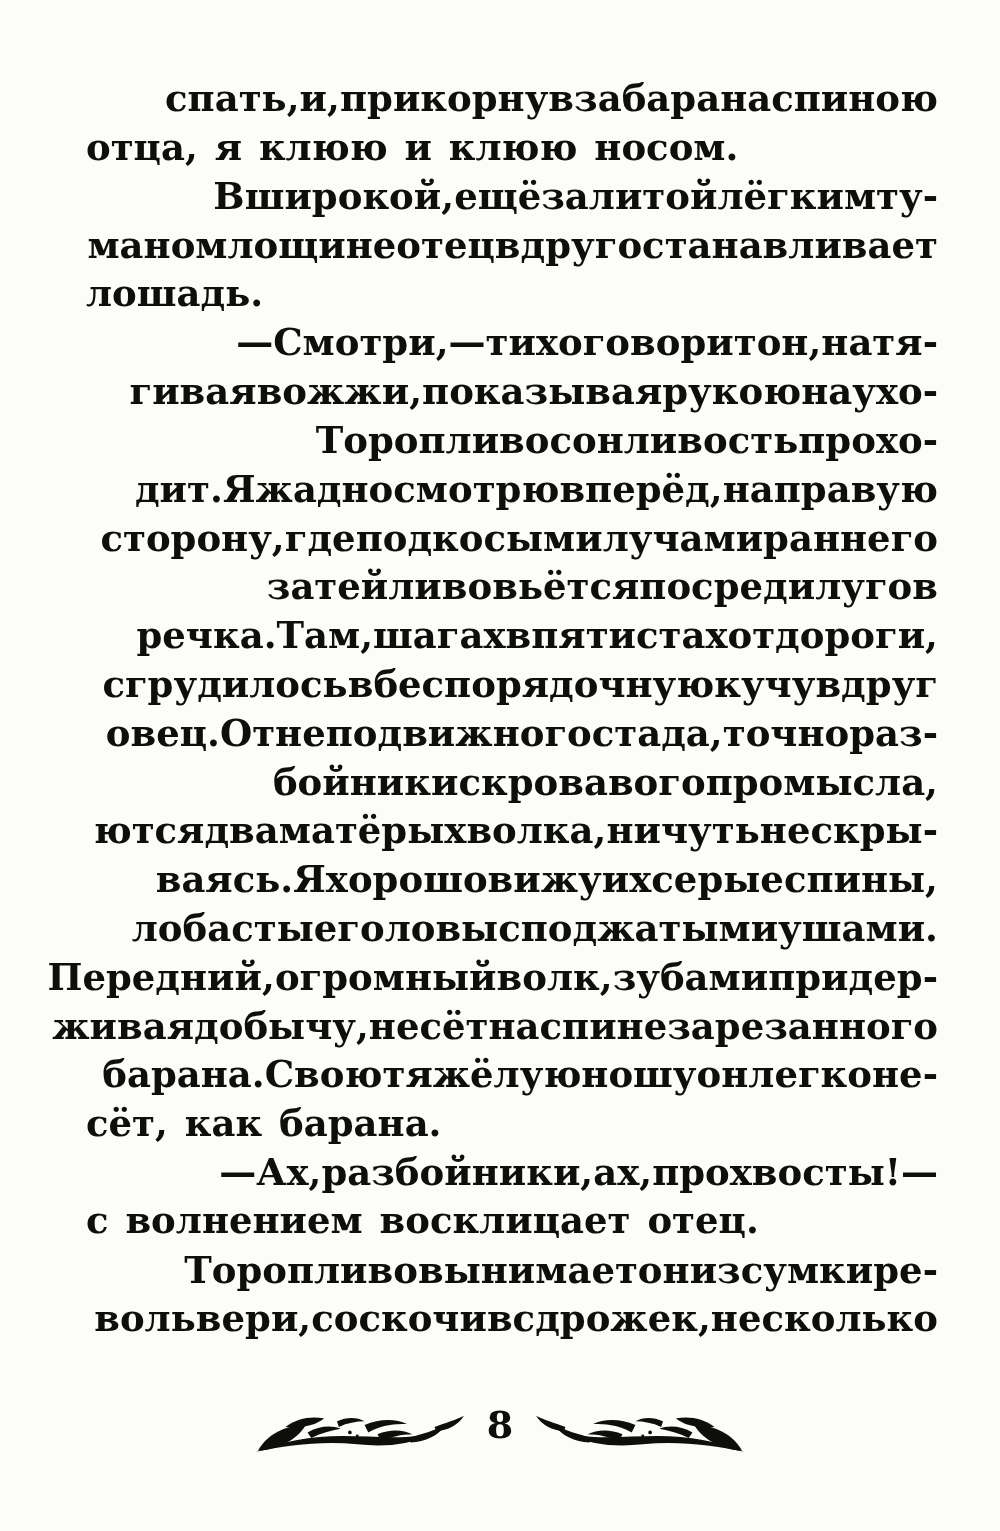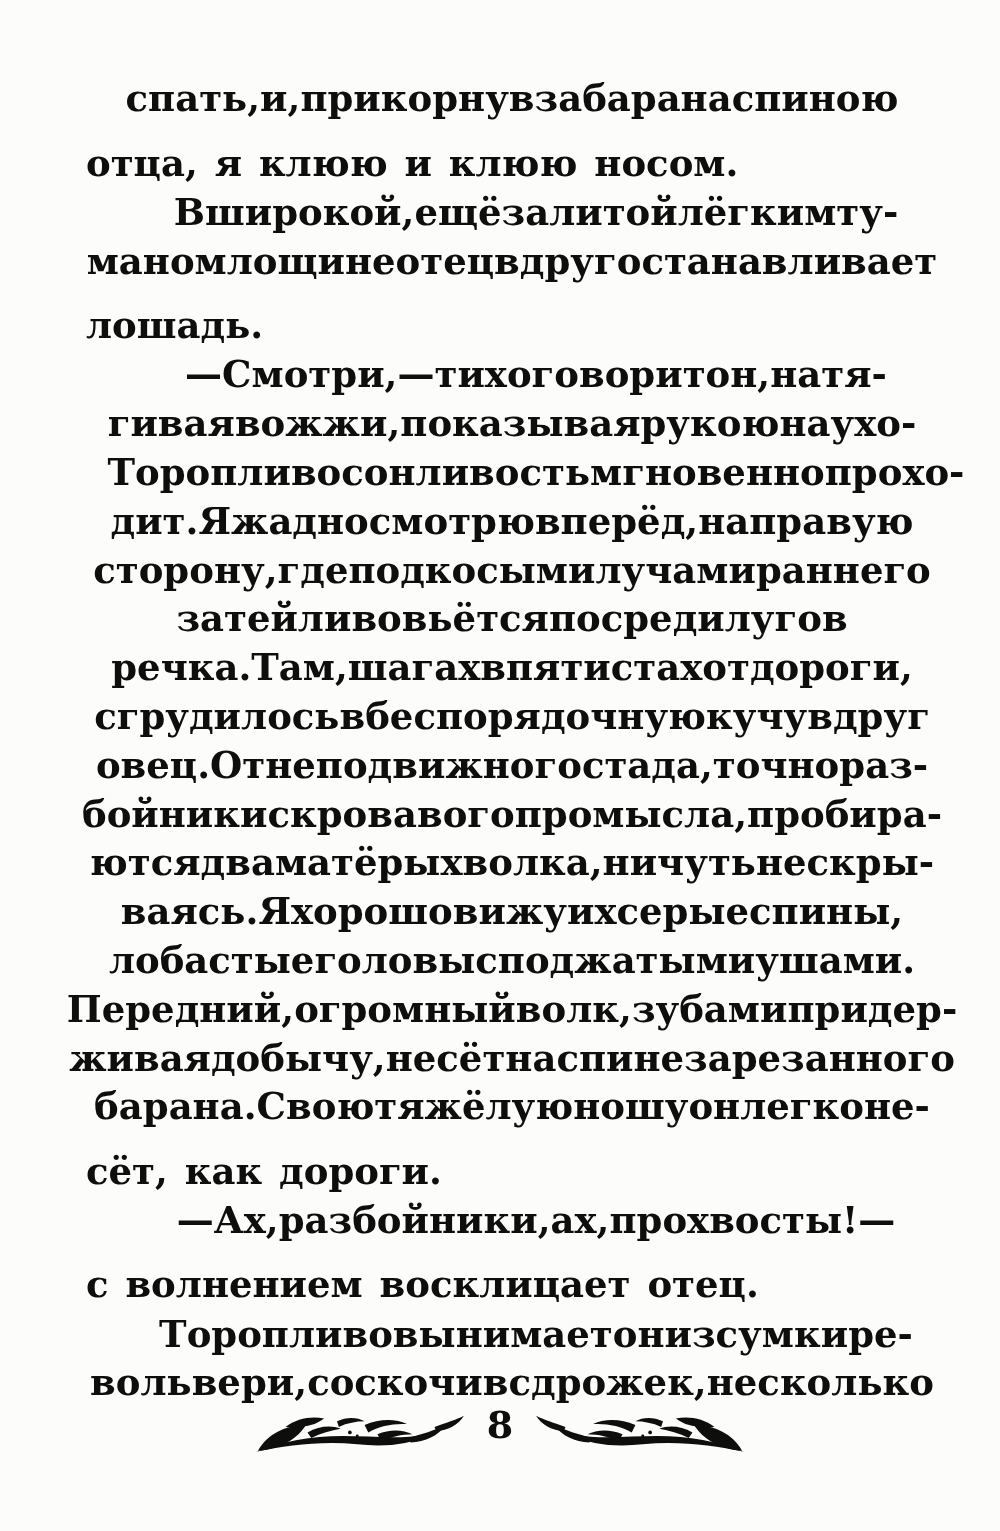--- a/index.html
+++ b/index.html
@@ -16,28 +16,27 @@
     position: absolute;
     left: 86px;
     top: 74px;
     width: 852px;
     font-size: 37px;
     font-weight: 700;
   }
   .line { height: 48.8px; overflow: visible; }
   .line.just {
     display: flex;
-    justify-content: center;
+    justify-content: flex-end;
     align-items: center;
   }
   .line.plain {
     line-height: 48.8px;
     word-spacing: 4px;
     white-space: pre;
-    margin-top: 16px;
   }
   .line.indent { padding-left: 48px; }
   .footer {
     position: absolute;
     left: 0;
     top: 1404px;
     width: 1000px;
     display: flex;
     justify-content: center;
     align-items: flex-start;
@@ -96,21 +95,20 @@
         <span>гивая</span>
         <span>вожжи,</span>
         <span>показывая</span>
         <span>рукою</span>
         <span>на</span>
         <span>ухо-</span>
       </div>
       <div class="line just indent">
         <span>Торопливо</span>
         <span>сонливость</span>
-        <span>мгновенно</span>
         <span>прохо-</span>
       </div>
       <div class="line just">
         <span>дит.</span>
         <span>Я</span>
         <span>жадно</span>
         <span>смотрю</span>
         <span>вперёд,</span>
         <span>на</span>
         <span>правую</span>
@@ -151,21 +149,20 @@
         <span>неподвижного</span>
         <span>стада,</span>
         <span>точно</span>
         <span>раз-</span>
       </div>
       <div class="line just">
         <span>бойники</span>
         <span>с</span>
         <span>кровавого</span>
         <span>промысла,</span>
-        <span>пробира-</span>
       </div>
       <div class="line just">
         <span>ются</span>
         <span>два</span>
         <span>матёрых</span>
         <span>волка,</span>
         <span>ничуть</span>
         <span>не</span>
         <span>скры-</span>
       </div>
@@ -202,21 +199,21 @@
       </div>
       <div class="line just">
         <span>барана.</span>
         <span>Свою</span>
         <span>тяжёлую</span>
         <span>ношу</span>
         <span>он</span>
         <span>легко</span>
         <span>не-</span>
       </div>
-      <div class="line plain">сёт, как дороги.</div>
+      <div class="line plain">сёт, как барана.</div>
       <div class="line just indent">
         <span>—</span>
         <span>Ах,</span>
         <span>разбойники,</span>
         <span>ах,</span>
         <span>прохвосты!</span>
         <span>—</span>
       </div>
       <div class="line plain">с волнением восклицает отец.</div>
       <div class="line just indent">

